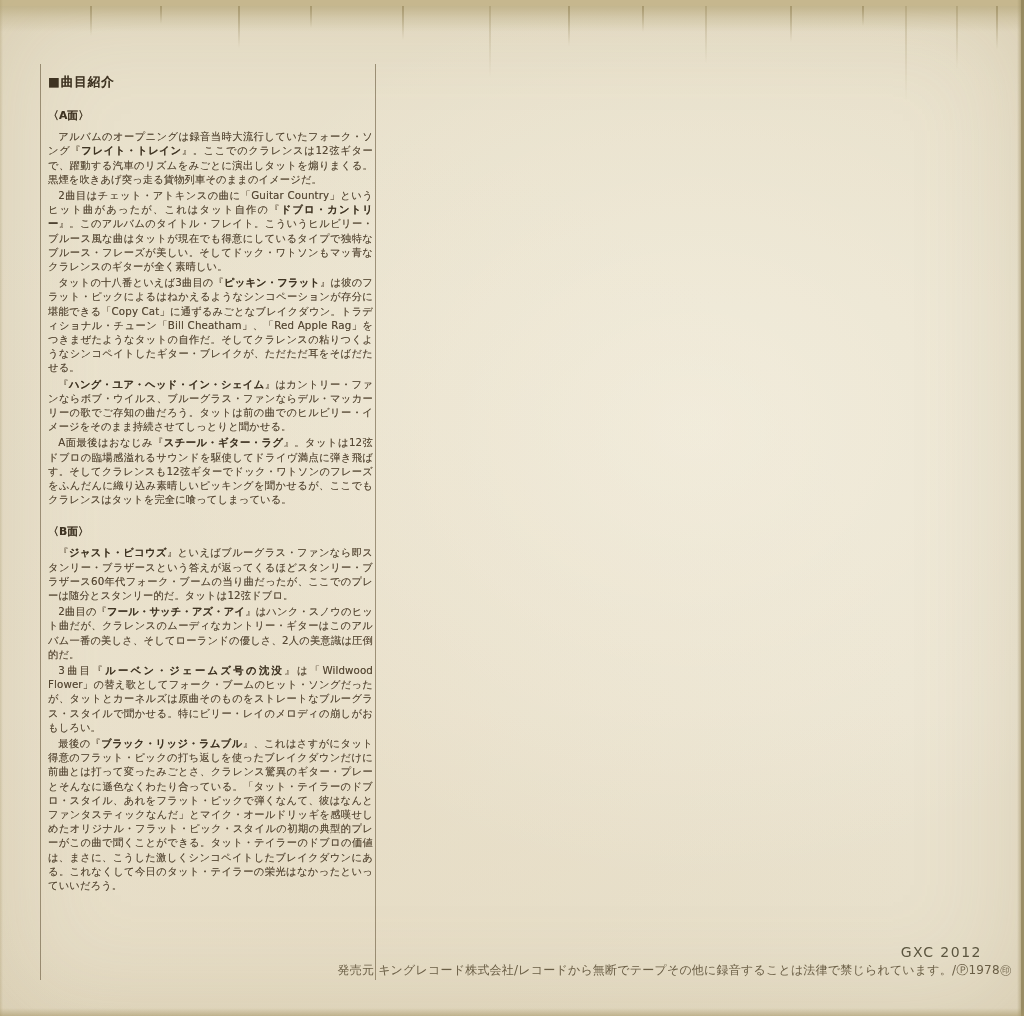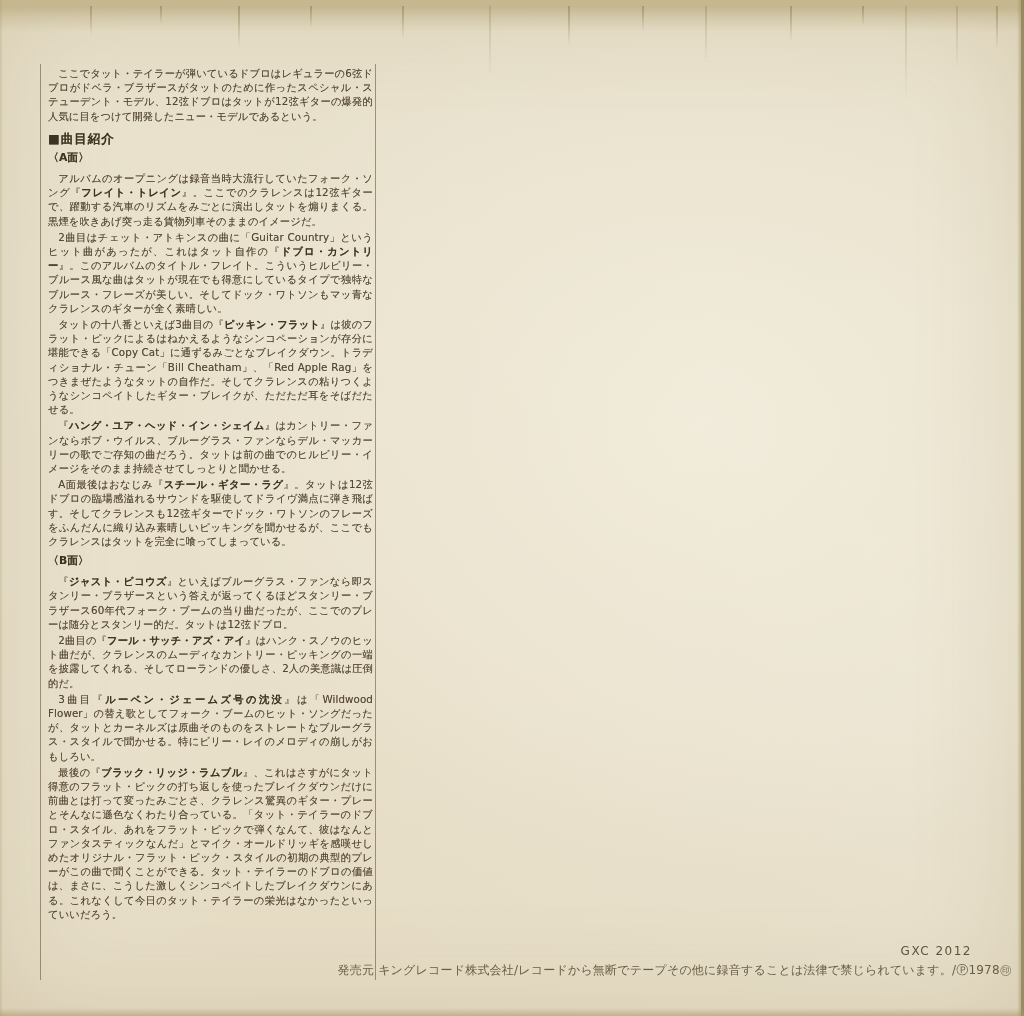--- a/index.html
+++ b/index.html
@@ -40,27 +40,27 @@
     position:absolute;left:48px;top:66px;width:325px;
     color:#554733;
     font-size:10.3px;line-height:1.38;
     text-align:justify;
     letter-spacing:.1px;
     text-shadow:0 0 .4px rgba(85,71,51,.55);
   }
   #liner p{margin:0 0 2px 0;text-indent:1em;}
   .song{font-weight:bold;color:#3e3322;}
   .section-header{font-weight:bold;font-size:12.5px;color:#3e3322;margin:7px 0 1px;letter-spacing:1px;}
-  .side-label{font-weight:bold;font-size:10.8px;color:#3e3322;margin:4px 0 5px;}
+  .side-label{font-weight:bold;font-size:10.8px;color:#3e3322;margin:19px 0 5px;}
   .side{margin-bottom:6px;}
 
   
   #catalog{
-    position:absolute;right:52px;top:944px;
-    font-size:12px;color:#5b553f;letter-spacing:1.5px;
+    position:absolute;right:42px;top:944px;
+    font-size:14px;color:#5b553f;letter-spacing:1.5px;
   }
   #notice{
     position:absolute;right:12px;top:962px;
     font-size:12px;color:#6a5e45;letter-spacing:.2px;white-space:nowrap;
   }
 </style>
 </head>
 <body>
 
 <div id="paper">
@@ -83,35 +83,34 @@
   <div class="drip" style="left:996px;top:6px;height:44px"></div>
   <div class="edge-right"></div>
   <div class="edge-right-soft"></div>
   <div class="edge-bottom"></div>
   <div class="edge-left"></div>
 
   <div class="rule" id="rule-left"></div>
   <div class="rule" id="rule-right"></div>
 
   <div id="liner">
-    <p><span>ここでタット・テイラーが弾いているドブロはレギュラーの6弦ドブロがドベラ・ブラザースがタットのために作ったスペシャル・ステューデント・モデル、12弦ドブロはタットが12弦ギターの爆発的人気に目をつけて開発したニュー・モデルであるという。</span></p>
     <div class="section-header">■曲目紹介</div>
     <div id="sides">
         <div class="side">
           <div class="side-label">〈A面〉</div>
           <p><span>アルバムのオープニングは録音当時大流行していたフォーク・ソング『</span><span class="song">フレイト・トレイン</span><span>』。ここでのクラレンスは12弦ギターで、躍動する汽車のリズムをみごとに演出しタットを煽りまくる。黒煙を吹きあげ突っ走る貨物列車そのままのイメージだ。</span></p>
           <p><span>2曲目はチェット・アトキンスの曲に「Guitar Country」というヒット曲があったが、これはタット自作の『</span><span class="song">ドブロ・カントリー</span><span>』。このアルバムのタイトル・フレイト。こういうヒルビリー・ブルース風な曲はタットが現在でも得意にしているタイプで独特なブルース・フレーズが美しい。そしてドック・ワトソンもマッ青なクラレンスのギターが全く素晴しい。</span></p>
           <p><span>タットの十八番といえば3曲目の『</span><span class="song">ピッキン・フラット</span><span>』は彼のフラット・ピックによるはねかえるようなシンコペーションが存分に堪能できる「Copy Cat」に通ずるみごとなブレイクダウン。トラディショナル・チューン「Bill Cheatham」、「Red Apple Rag」をつきまぜたようなタットの自作だ。そしてクラレンスの粘りつくようなシンコペイトしたギター・ブレイクが、ただただ耳をそばだたせる。</span></p>
           <p><span>『</span><span class="song">ハング・ユア・ヘッド・イン・シェイム</span><span>』はカントリー・ファンならボブ・ウイルス、ブルーグラス・ファンならデル・マッカーリーの歌でご存知の曲だろう。タットは前の曲でのヒルビリー・イメージをそのまま持続させてしっとりと聞かせる。</span></p>
           <p><span>A面最後はおなじみ『</span><span class="song">スチール・ギター・ラグ</span><span>』。タットは12弦ドブロの臨場感溢れるサウンドを駆使してドライヴ満点に弾き飛ばす。そしてクラレンスも12弦ギターでドック・ワトソンのフレーズをふんだんに織り込み素晴しいピッキングを聞かせるが、ここでもクラレンスはタットを完全に喰ってしまっている。</span></p>
         </div>
         <div class="side">
           <div class="side-label">〈B面〉</div>
           <p><span>『</span><span class="song">ジャスト・ビコウズ</span><span>』といえばブルーグラス・ファンなら即スタンリー・ブラザースという答えが返ってくるほどスタンリー・ブラザース60年代フォーク・ブームの当り曲だったが、ここでのプレーは随分とスタンリー的だ。タットは12弦ドブロ。</span></p>
-          <p><span>2曲目の『</span><span class="song">フール・サッチ・アズ・アイ</span><span>』はハンク・スノウのヒット曲だが、クラレンスのムーディなカントリー・ピッキングの一端を披露してくれる、そしてローランドの優しさ、2人の美意識は圧倒的だ。</span></p>
+          <p><span>2曲目の『</span><span class="song">フール・サッチ・アズ・アイ</span><span>』はハンク・スノウのヒット曲だが、クラレンスのムーディなカントリー・ギターはこのアルバム一番の美しさ、そしてローランドの優しさ、2人の美意識は圧倒的だ。</span></p>
           <p><span>3曲目『</span><span class="song">ルーベン・ジェームズ号の沈没</span><span>』は「Wildwood Flower」の替え歌としてフォーク・ブームのヒット・ソングだったが、タットとカーネルズは原曲そのものをストレートなブルーグラス・スタイルで聞かせる。特にビリー・レイのメロディの崩しがおもしろい。</span></p>
           <p><span>最後の『</span><span class="song">ブラック・リッジ・ラムブル</span><span>』、これはさすがにタット得意のフラット・ピックの打ち返しを使ったブレイクダウンだけに前曲とは打って変ったみごとさ、クラレンス驚異のギター・プレーとそんなに遜色なくわたり合っている。「タット・テイラーのドブロ・スタイル、あれをフラット・ピックで弾くなんて、彼はなんとファンタスティックなんだ」とマイク・オールドリッギを感嘆せしめたオリジナル・フラット・ピック・スタイルの初期の典型的プレーがこの曲で聞くことができる。タット・テイラーのドブロの価値は、まさに、こうした激しくシンコペイトしたブレイクダウンにある。これなくして今日のタット・テイラーの栄光はなかったといっていいだろう。</span></p>
         </div>
       </div>
 
   </div>
 
   <div id="catalog">GXC 2012</div>
   <div id="notice">発売元 キングレコード株式会社/レコードから無断でテープその他に録音することは法律で禁じられています。/Ⓟ1978㊞</div>
 </div>

